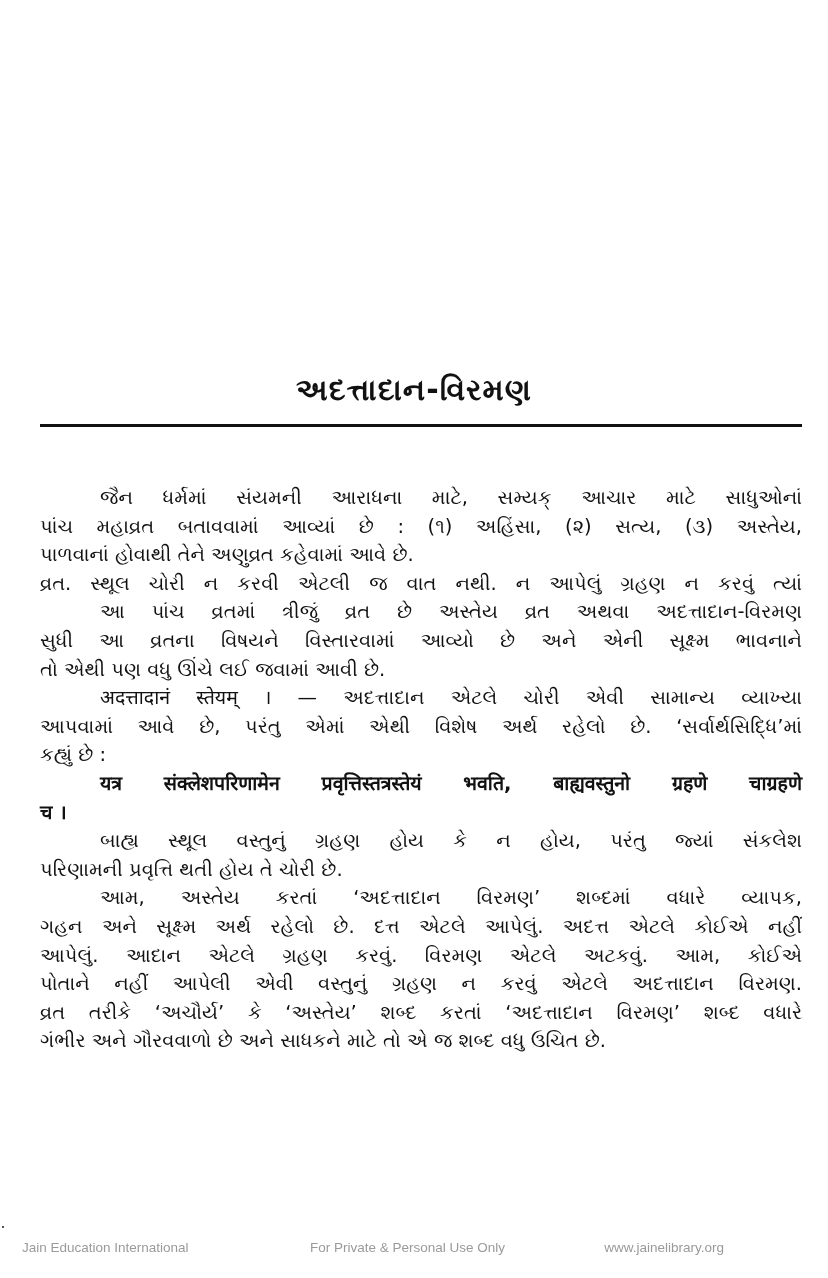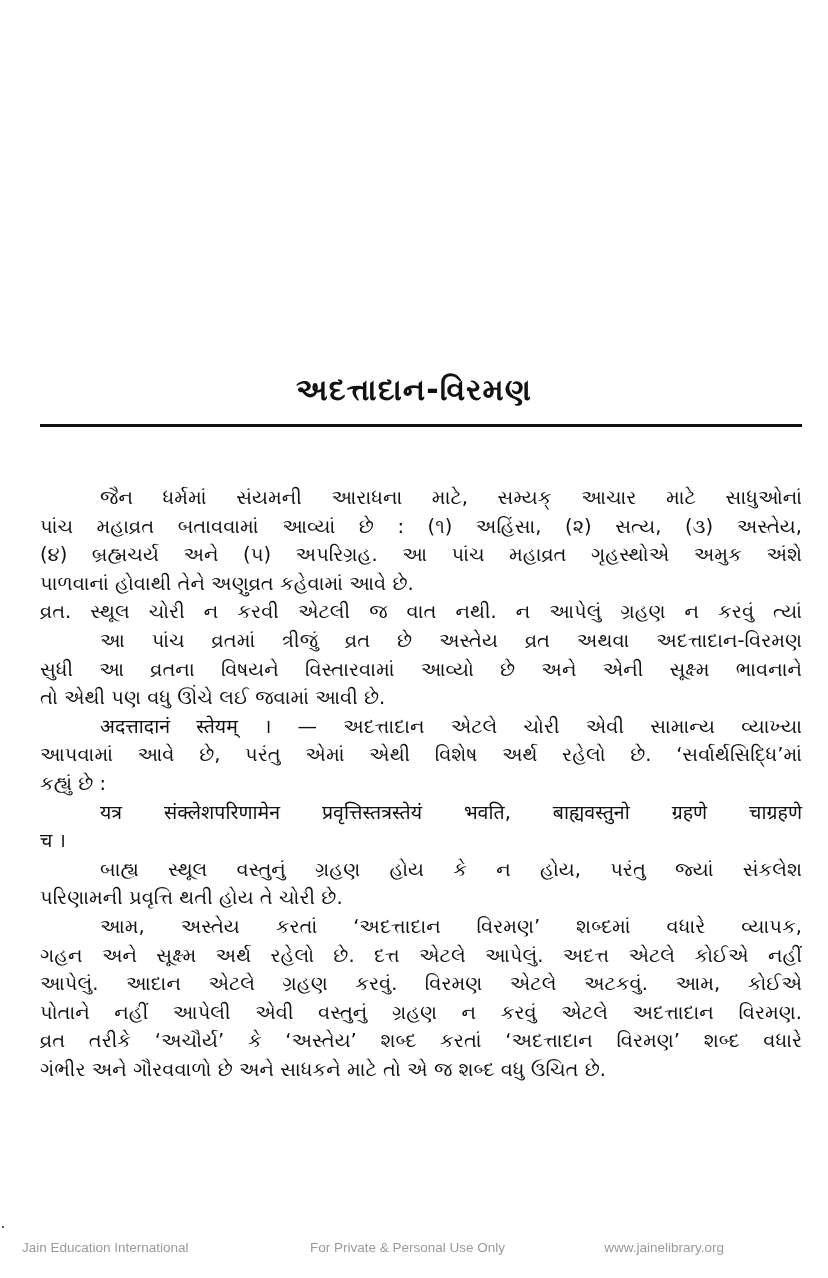--- a/index.html
+++ b/index.html
@@ -34,38 +34,37 @@
 
 <div class="page">
   <div class="title">અદત્તાદાન-વિરમણ</div>
   <div class="rule"></div>
 
   <div class="body-text">
 
     <div>
       <span class="line indent">જૈન ધર્મમાં સંયમની આરાધના માટે, સમ્યક્ આચાર માટે સાધુઓનાં</span>
       <span class="line">પાંચ મહાવ્રત બતાવવામાં આવ્યાં છે : (૧) અહિંસા, (૨) સત્ય, (૩) અસ્તેય,</span>
-      <span class="line">(૪) બ્રહ્મચર્ય અને (૫) અપરિગ્રહ. આ પાંચ મહાવ્રત ગૃહસ્થોએ અમુક અંશે</span>
       <span class="line last">પાળવાનાં હોવાથી તેને અણુવ્રત કહેવામાં આવે છે.</span>
     </div>
 
     <div>
       <span class="line">વ્રત. સ્થૂલ ચોરી ન કરવી એટલી જ વાત નથી. ન આપેલું ગ્રહણ ન કરવું ત્યાં</span>
       <span class="line indent">આ પાંચ વ્રતમાં ત્રીજું વ્રત છે અસ્તેય વ્રત અથવા અદત્તાદાન-વિરમણ</span>
       <span class="line">સુધી આ વ્રતના વિષયને વિસ્તારવામાં આવ્યો છે અને એની સૂક્ષ્મ ભાવનાને</span>
       <span class="line last">તો એથી પણ વધુ ઊંચે લઈ જવામાં આવી છે.</span>
     </div>
 
     <div>
       <span class="line indent">अदत्तादानं स्तेयम् । — અદત્તાદાન એટલે ચોરી એવી સામાન્ય વ્યાખ્યા</span>
       <span class="line">આપવામાં આવે છે, પરંતુ એમાં એથી વિશેષ અર્થ રહેલો છે. ‘સર્વાર્થસિદ્ધિ’માં</span>
       <span class="line last">કહ્યું છે :</span>
     </div>
 
-    <div style="font-weight:normal;">
+    <div style="font-weight:bold;">
       <span class="line indent">यत्र संक्लेशपरिणामेन प्रवृत्तिस्तत्रस्तेयं भवति, बाह्यवस्तुनो ग्रहणे चाग्रहणे</span>
       <span class="line last">च ।</span>
     </div>
 
     <div>
       <span class="line indent">બાહ્ય સ્થૂલ વસ્તુનું ગ્રહણ હોય કે ન હોય, પરંતુ જ્યાં સંકલેશ</span>
       <span class="line last">પરિણામની પ્રવૃત્તિ થતી હોય તે ચોરી છે.</span>
     </div>
 
     <div>

